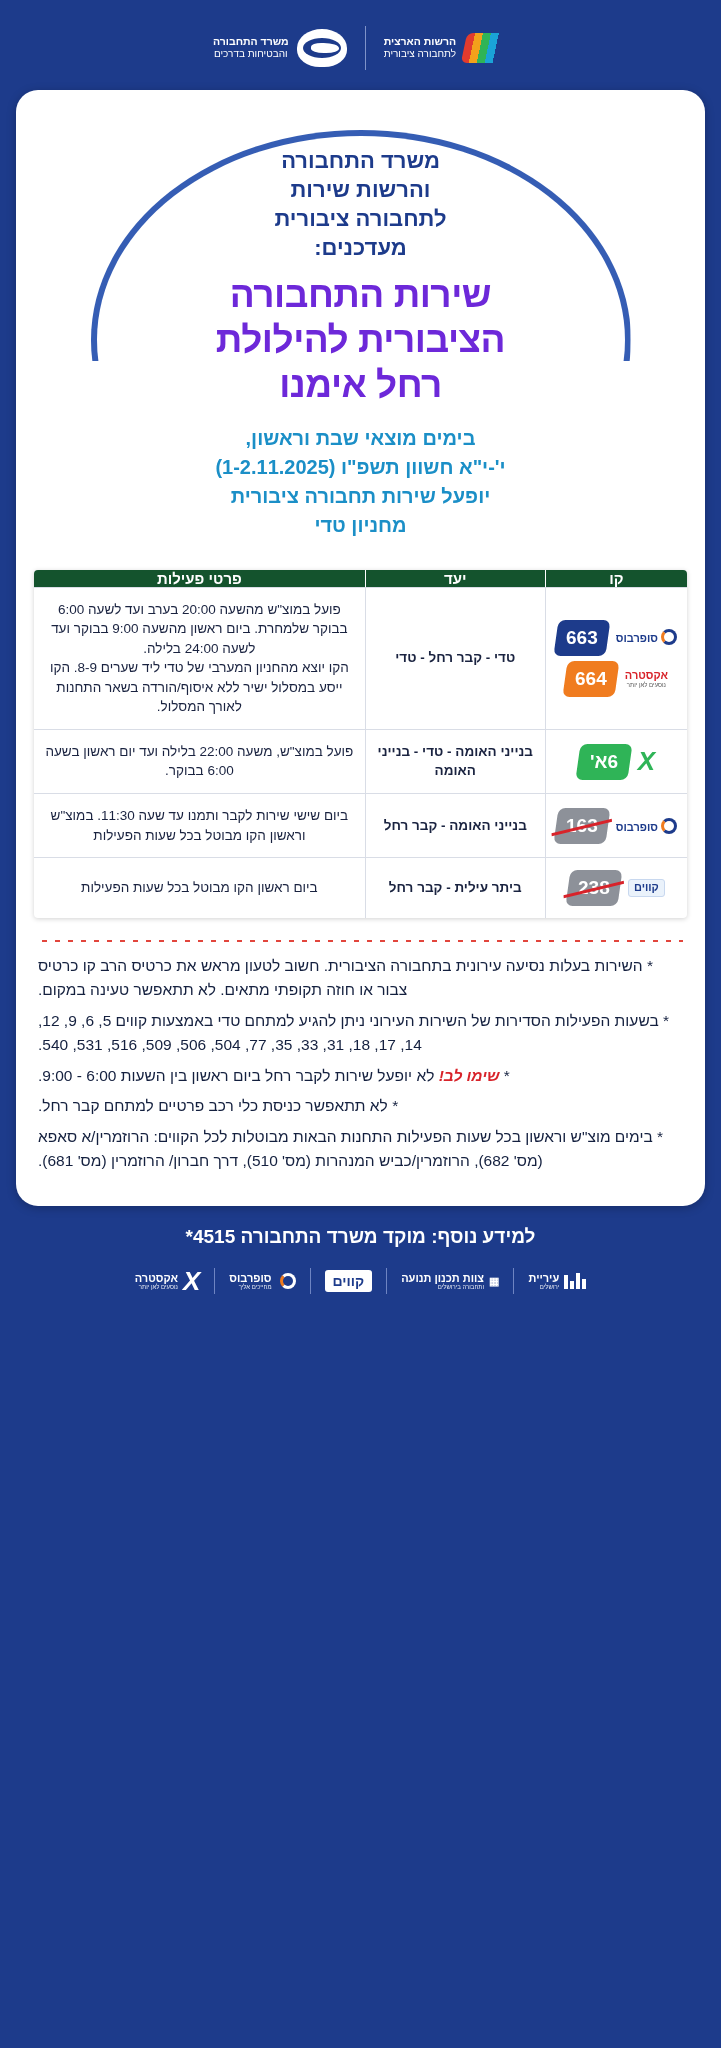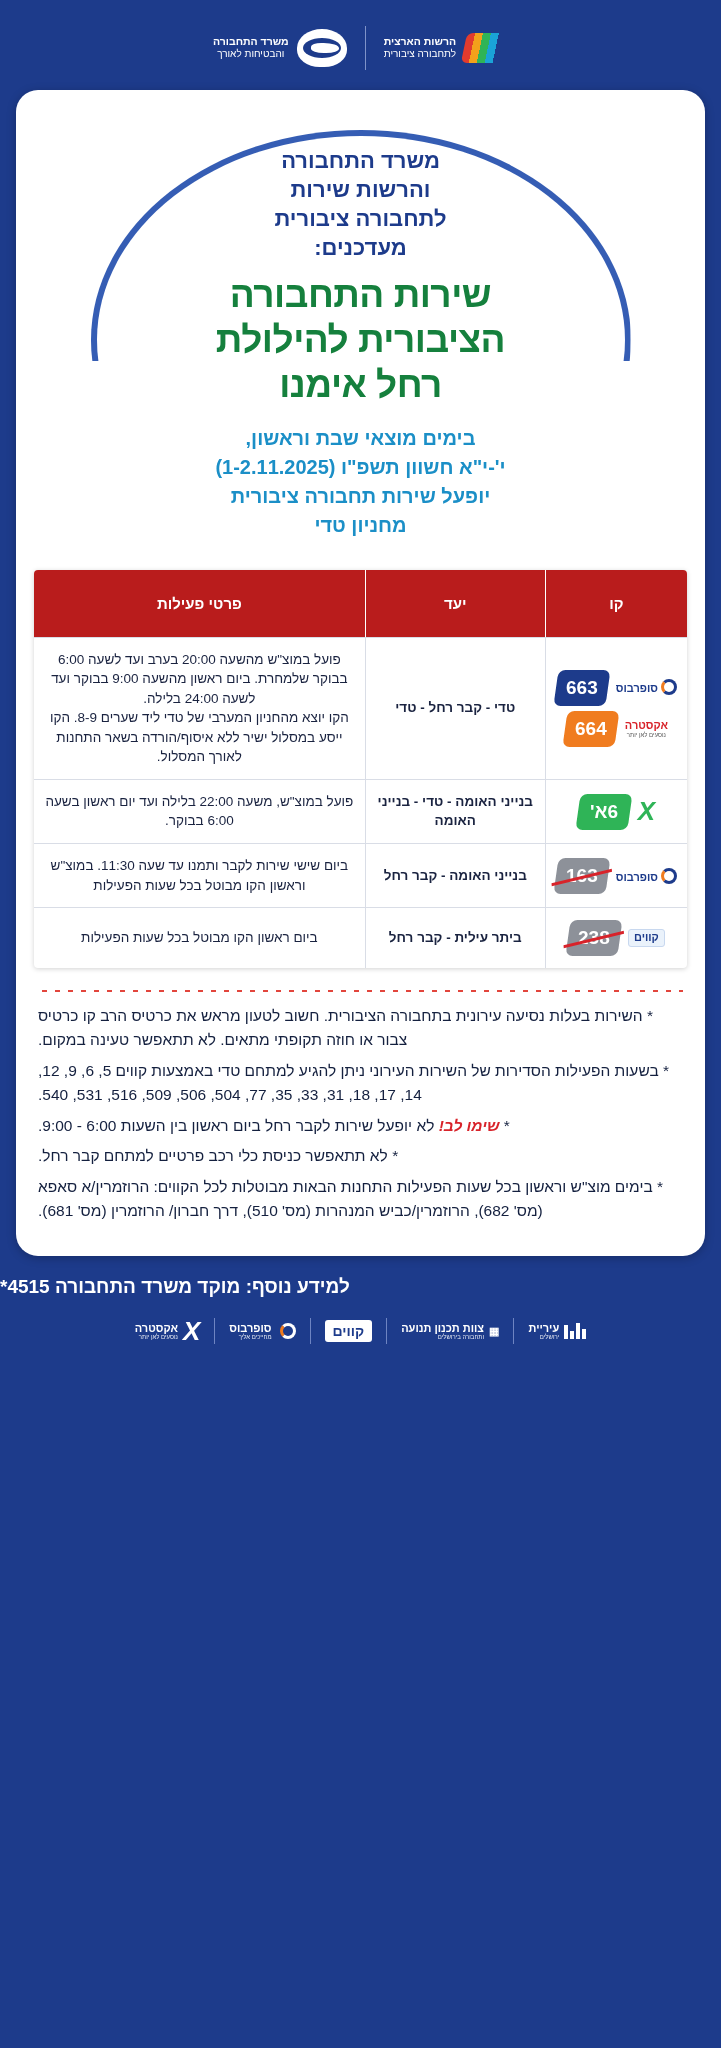--- a/index.html
+++ b/index.html
@@ -56,34 +56,34 @@
     border:6px solid #2b55b0; border-radius:50%;
     border-bottom-color: transparent;
     clip-path: inset(0 0 45% 0);
     opacity:.95;
   }
   .headline-wrap .inner { position:relative; z-index:2; }
   .kicker {
     color:#1d3b8b; font-size:22px; font-weight:bold; line-height:1.32; margin-bottom:10px;
   }
   .title {
-    color:#15803d; font-size:37px; font-weight:bold; line-height:1.22; letter-spacing:-.5px;
+    color:#6d28d9; font-size:37px; font-weight:bold; line-height:1.22; letter-spacing:-.5px;
   }
   .subtitle {
     color:#1b8fc7; font-size:20px; font-weight:bold; line-height:1.45; margin-top:16px;
   }
   .subtitle .line2 { display:block; }
   .subtitle .line3 { display:block; }
   .subtitle .line4 { display:block; }
 
   
   table.lines { width:100%; border-collapse:separate; border-spacing:0; margin-top:22px;
     box-shadow:0 1px 5px rgba(0,0,0,.18); border-radius:4px; overflow:hidden; background:#fff; }
   table.lines th {
-    background:#b91c1c; color:#fff; font-size:15px; font-weight:bold; padding:25px 4px;
+    background:#14532d; color:#fff; font-size:15px; font-weight:bold; padding:0 4px;
     border-left:1px solid #fff;
   }
   table.lines th:last-child { border-left:none; }
   table.lines td {
     border-top:1px solid #d9dde6; border-left:1px solid #d9dde6;
     padding:12px 10px; vertical-align:middle; font-size:13.5px; line-height:1.45; color:#1a2340;
   }
   table.lines td:last-child { border-left:none; }
   .col-line { width:140px; text-align:center; }
   .col-dest { width:180px; text-align:center; font-weight:bold; font-size:14.5px; color:#16204a; }
@@ -120,21 +120,21 @@
   .dots { margin:20px 4px 10px 4px; height:6px;
     background-image: radial-gradient(#e2453c 2.4px, transparent 2.6px);
     background-size: 13px 6px; background-repeat: repeat-x; }
   .notes { font-size:15.5px; line-height:1.58; color:#14203f; padding:0 4px; text-align:left; }
   .notes p { margin:0 0 6px 0; }
   .notes .star { color:#14203f; }
   .notes .alert { color:#d8232a; font-weight:bold;font-style:italic; }
 
   
   .footer-cta {
-    text-align:left; color:#fff; font-size:19px; font-weight:bold;
+    text-align:center; color:#fff; font-size:19px; font-weight:bold;
     padding:20px 0 12px 0;
   }
   .footer-logos {
     display:flex; align-items:center; justify-content:center; gap:14px;
     padding: 6px 0 20px 0; flex-wrap:nowrap;
   }
   .f-item { color:#fff; font-size:11px; font-weight:bold; display:flex; align-items:center; gap:5px; }
   .f-sep { width:1px; height:26px; background:#6e84c2; }
   .f-kavim { background:#fff; color:#1d3b8b; padding:3px 8px; border-radius:3px; font-size:14px; font-weight:bold; }
   .f-sub { display:block; font-size:6px; font-weight:normal; opacity:.9; }
@@ -152,21 +152,21 @@
       <div class="logo-text">
         <b>הרשות הארצית</b>
         <span>לתחבורה ציבורית</span>
       </div>
     </div>
     <div class="logo-sep"></div>
     <div class="logo-block">
       <div class="mot-logo"></div>
       <div class="logo-text">
         <b>משרד התחבורה</b>
-        <span>והבטיחות לאורך</span>
+        <span>והבטיחות בדרכים</span>
       </div>
     </div>
   </div>
 
   <div class="card">
 
     <div class="headline-wrap">
       <div class="arc"></div>
       <div class="inner">
         <div class="kicker">

